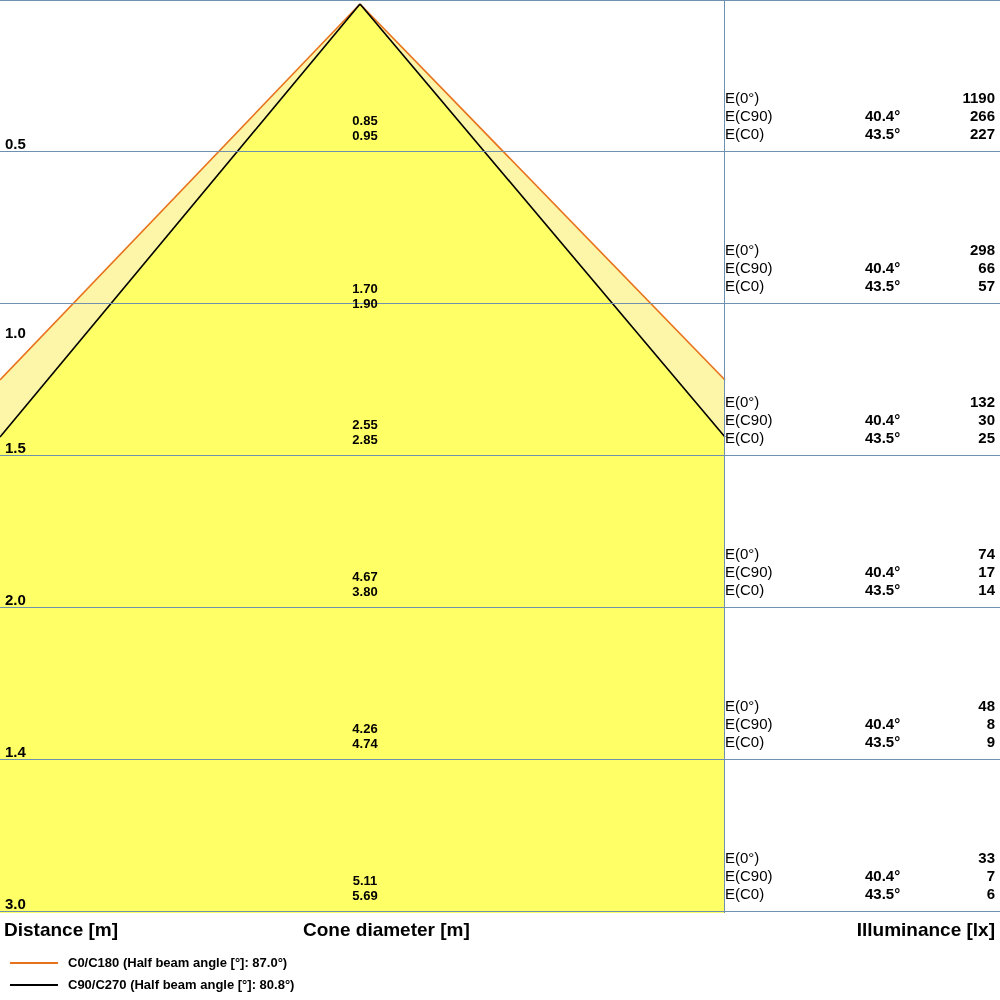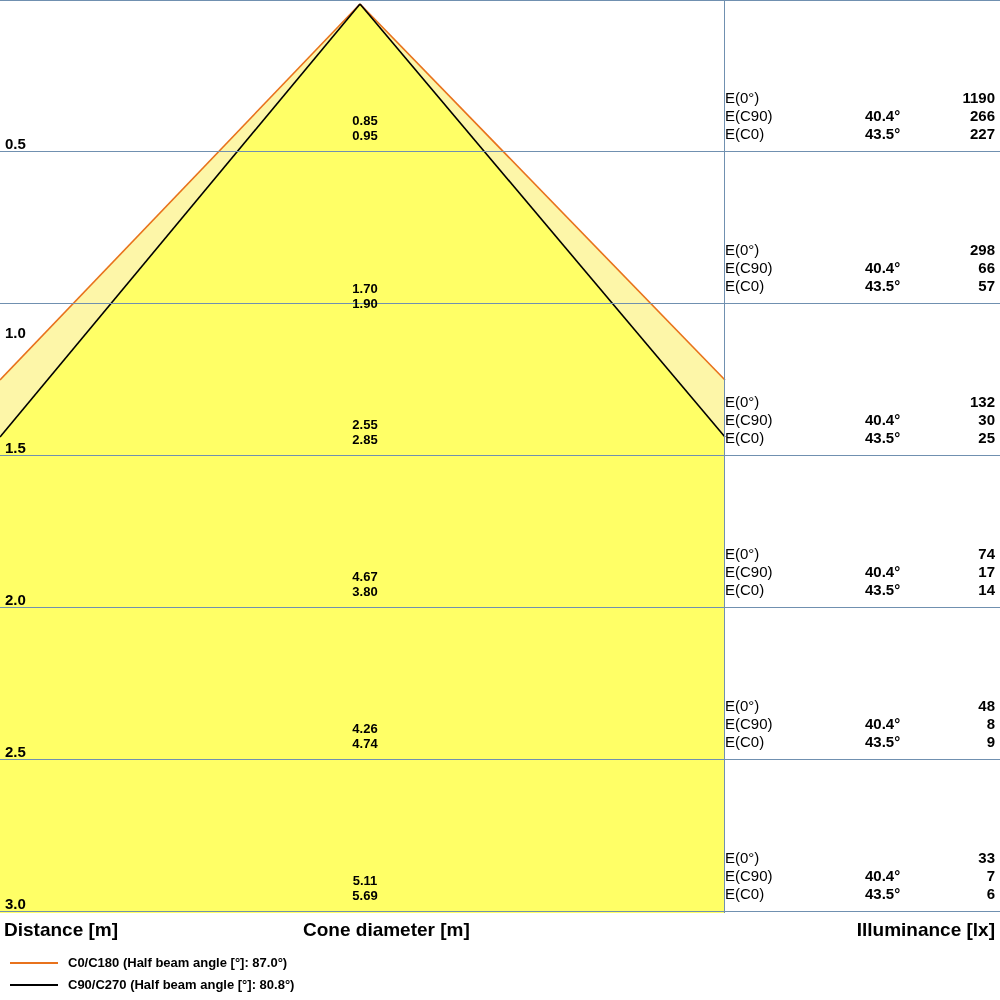--- a/index.html
+++ b/index.html
@@ -150,21 +150,21 @@
     <div class="hline" style="top:455px;"></div>
     <div class="hline" style="top:607px;"></div>
     <div class="hline" style="top:759px;"></div>
     <div class="hline" style="top:911px;"></div>
     <div class="vline" style="left:724px;"></div>
 
     <div class="dist-label" style="top:136px;">0.5</div>
     <div class="dist-label" style="top:288px;margin-top:37px;">1.0</div>
     <div class="dist-label" style="top:440px;">1.5</div>
     <div class="dist-label" style="top:592px;">2.0</div>
-    <div class="dist-label" style="top:744px;">2.5</div>
+    <div class="dist-label" style="top:744px;">1.4</div>
     <div class="dist-label" style="top:896px;">3.0</div>
 
     <div class="cone-pair" style="top:113px;">
       <div>0.85</div>
       <div>0.95</div>
     </div>
     <div class="cone-pair" style="top:265px;margin-top:16px;">
       <div>1.70</div>
       <div>1.90</div>
     </div>

